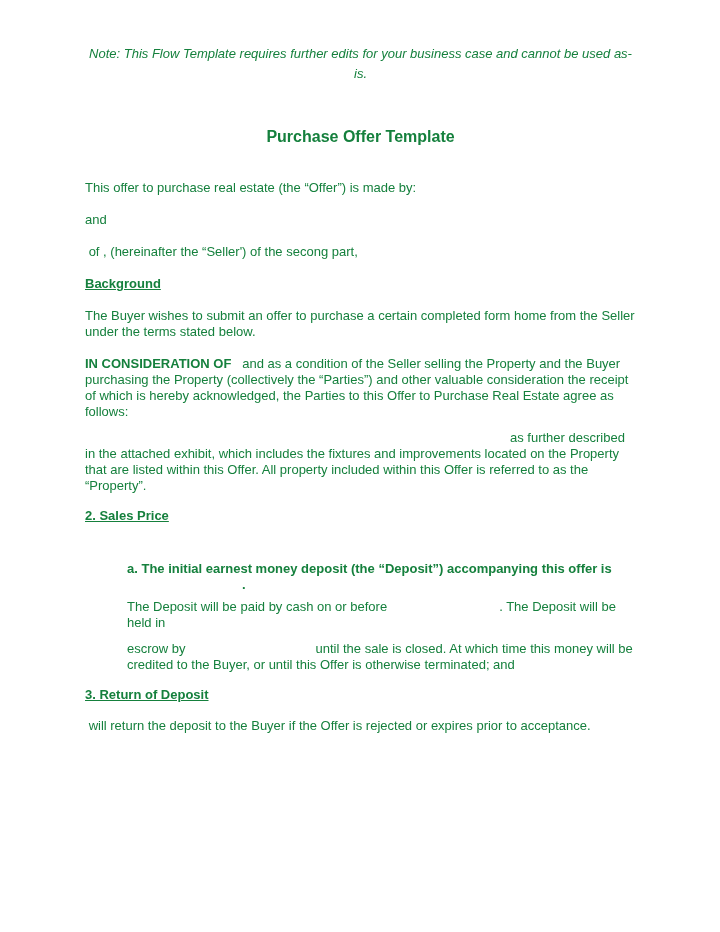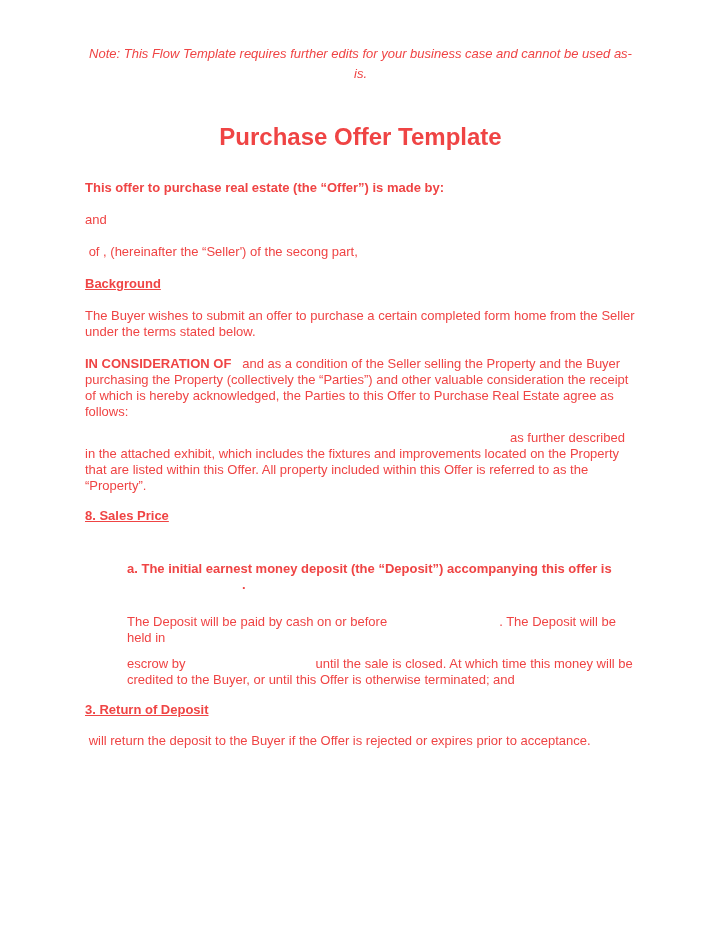--- a/index.html
+++ b/index.html
@@ -7,59 +7,59 @@
     padding: 0;
     background: #ffffff;
   }
   .page {
     position: relative;
     width: 720px;
     height: 888px;
     box-sizing: border-box;
     background: #ffffff;
     font-family: "Liberation Sans", sans-serif;
-    color: #ef4444;
+    color: #15803d;
     padding: 44px 84px 16px 85px;
     overflow: hidden;
   }
   .para {
     margin: 0;
     font-size: 13px;
     line-height: 16px;
     white-space: pre-wrap;
   }
   .note {
     font-style: italic;
     text-align: center;
     line-height: 20px;
   }
   .doc-title {
     margin: 43px 0 0 0;
-    font-size: 24px;
+    font-size: 16px;
     line-height: 20px;
     font-weight: bold;
     text-align: center;
     white-space: pre-wrap;
   }
   .heading {
     font-weight: bold;
     text-decoration: underline;
   }
   .bold { font-weight: bold; }
   .underline { text-decoration: underline; }
   .indent { margin-left: 42px; }
-  .mt33 { margin-top: 33px; font-weight: bold; }
+  .mt33 { margin-top: 33px; }
   .mt27 { margin-top: 37px; font-weight: bold; }
   .mt23 { margin-top: 23px; }
   .mt17 { margin-top: 17px; }
   .mt16 { margin-top: 16px; }
   .mt15 { margin-top: 15px; }
   .mt14 { margin-top: 14px; }
   .mt10 { margin-top: 10px; }
-  .mt9  { margin-top: 21px; }
+  .mt9  { margin-top: 6px; }
   .mt0  { margin-top: 0; }
   .num-cell {
     display: inline-block;
     width: 42px;
     font-weight: bold;
     text-decoration: none;
   }
   .blank {
     display: inline-block;
     height: 1px;
@@ -89,21 +89,21 @@
   <p class="para mt16 heading">Background</p>
 
   <p class="para mt16">The Buyer wishes to submit an offer to purchase a certain completed form home from the Seller under the terms stated below.</p>
 
   <p class="para mt16"><span class="bold">IN CONSIDERATION OF</span><span>   and as a condition of the Seller selling the Property and the Buyer purchasing the Property (collectively the “Parties”) and other valuable consideration the receipt of which is hereby acknowledged, the Parties to this Offer to Purchase Real Estate agree as follows:</span></p>
 
 
 
   <p class="para mt10"><span class="blank blank-legal"></span><span>as further described in the attached exhibit, which includes the fixtures and improvements located on the Property that are listed within this Offer. All property included within this Offer is referred to as the “Property”.</span></p>
 
-  <p class="para mt14 heading">8. Sales Price</p>
+  <p class="para mt14 heading">2. Sales Price</p>
 
 
   <p class="para mt27 indent"><span>a. The initial earnest money deposit (the “Deposit”) accompanying this offer is</span><span class="blank blank-deposit-amount"></span><span>.</span></p>
 
   <p class="para mt9 indent"><span>The Deposit will be paid by cash on or before</span><span class="blank blank-deposit-date"></span><span>. The Deposit will be held in</span></p>
 
   <p class="para mt10 indent"><span>escrow by</span><span class="blank blank-escrow"></span><span>until the sale is closed. At which time this money will be credited to the Buyer, or until this Offer is otherwise terminated; and</span></p>
 
 
   <p class="para mt14 heading">3. Return of Deposit</p>

